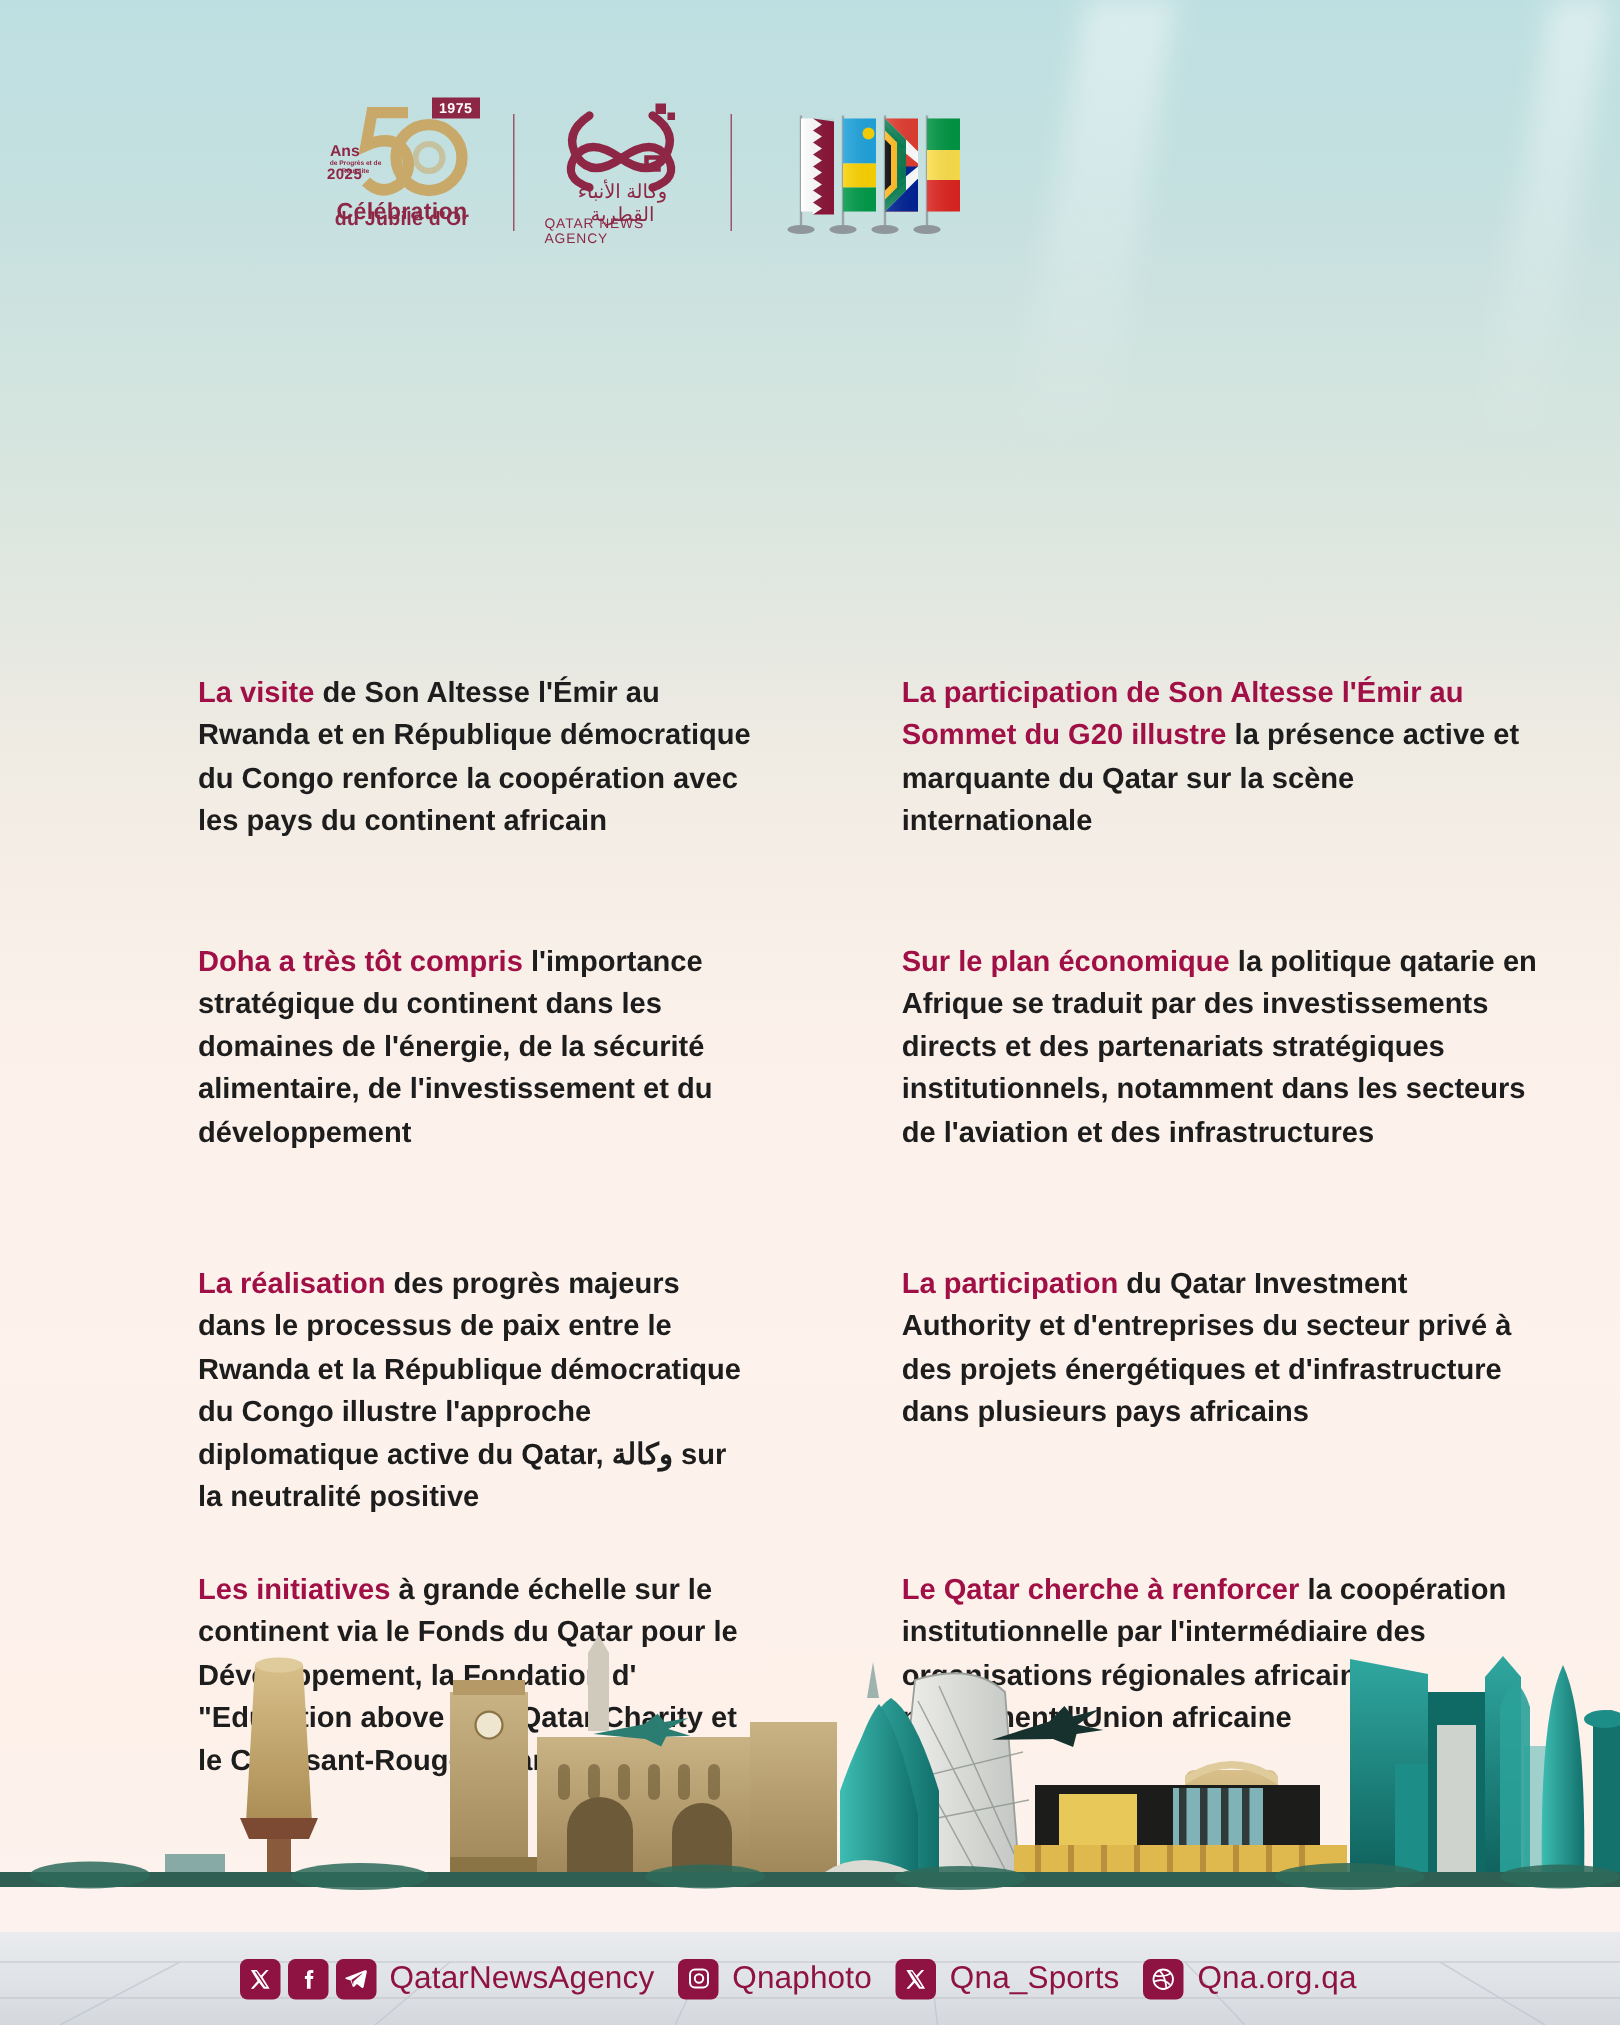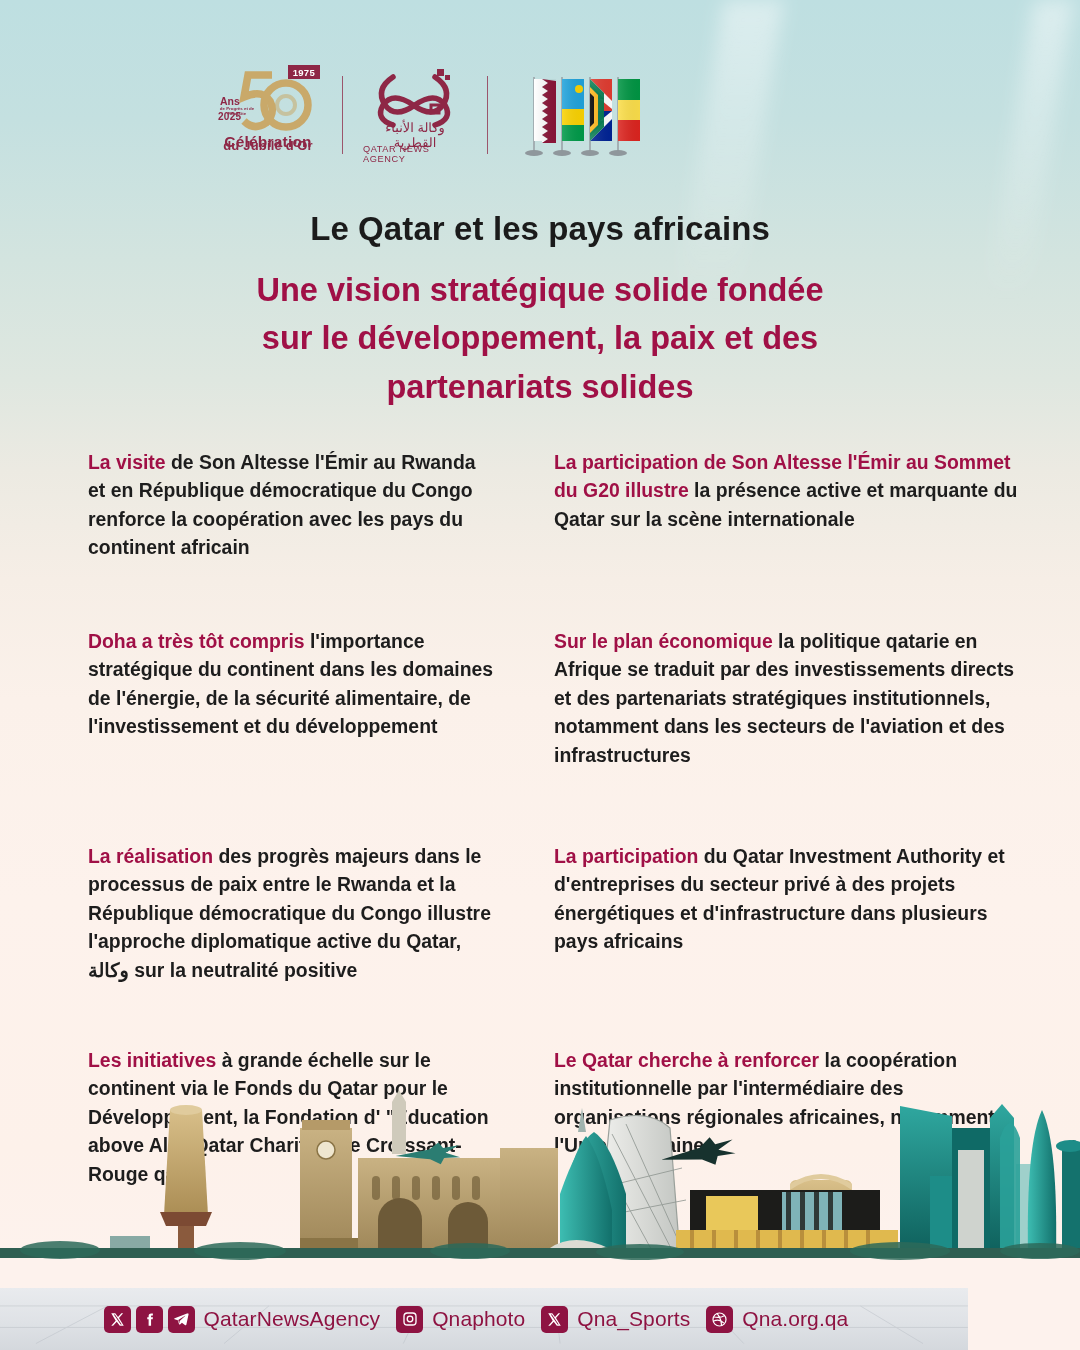--- a/index.html
+++ b/index.html
@@ -57,39 +57,39 @@
 
   
   .titles { position:absolute; top:210px; left:0; width:1080px; text-align:center; }
   .title-main { font-size:33px; font-weight:bold; color:#1b1b1b; letter-spacing:.1px; }
   .title-sub { margin-top:18px; font-size:32.5px; font-weight:bold; color:#a01046;
                line-height:1.49; }
 
   
   .cols { position:absolute; top:448px; left:0; width:1080px; height:660px;
           display:flex; }
-  .col { width:540px; padding:0 42px 0 88px; }
+  .col { width:540px; padding:0 42px 0 88px;margin-left:44px; }
   .col.right { padding:0 54px 0 14px; }
   .block { margin-bottom:29px; }
   .block p { font-size:19.4px; line-height:1.465; color:#1d1d1d; font-weight:bold; }
   .hl { color:#a01046; }
 
   
   .col.left .block:nth-child(1){ height:150px; }
   .col.left .block:nth-child(2){ height:186px; }
   .col.left .block:nth-child(3){ height:175px; }
   .col.right .block:nth-child(1){ height:150px; }
   .col.right .block:nth-child(2){ height:186px; }
   .col.right .block:nth-child(3){ height:175px; }
 
   
   .skyline { position:absolute; left:0; bottom:62px; width:1080px; height:200px; }
 
   
-  .footer { position:absolute; left:0; bottom:0; width:968px; height:62px;
+  .footer { position:absolute; left:0; bottom:0; width:1080px; height:62px;
             overflow:hidden;
             background:linear-gradient(180deg,#e9ebee 0%, #dfe2e6 55%, #d4d8dd 100%); }
   .tile-lines { position:absolute; inset:0; opacity:.55; }
   .social { position:absolute; inset:0; display:flex; align-items:center;
             justify-content:center; gap:0; }
   .sgrp { display:flex; align-items:center; }
   .sico { width:27px; height:27px; background:#8e1342; border-radius:5px;
           display:inline-flex; align-items:center; justify-content:center;
           margin-right:5px; }
   .sico svg { display:block; }
@@ -193,28 +193,20 @@
         <g>
           <rect x="94" y="10" width="22" height="21" fill="#009543"></rect>
           <rect x="94" y="31" width="22" height="20" fill="#fbde4a"></rect>
           <rect x="94" y="51" width="22" height="21" fill="#dc241f"></rect>
           <rect x="94" y="10" width="22" height="62" fill="url(#shine)" opacity=".3"></rect>
         </g>
       </svg>
     </div>
   </div>
 
-  <div class="titles">
-    <div class="title-main">Le Qatar et les pays africains</div>
-    <div class="title-sub">
-      <div>Une vision stratégique solide fondée</div>
-      <div>sur le développement, la paix et des</div>
-      <div>partenariats solides</div>
-    </div>
-  </div>
 
   <div class="cols">
     <div class="col left" id="col-left">
         <div class="block">
           <p><span class="hl">La visite</span><span> de Son Altesse l'Émir au Rwanda et en République démocratique du Congo renforce la coopération avec les pays du continent africain</span></p>
         </div>
         <div class="block">
           <p><span class="hl">Doha a très tôt compris</span><span> l'importance stratégique du continent dans les domaines de l'énergie, de la sécurité alimentaire, de l'investissement et du développement</span></p>
         </div>
         <div class="block">

